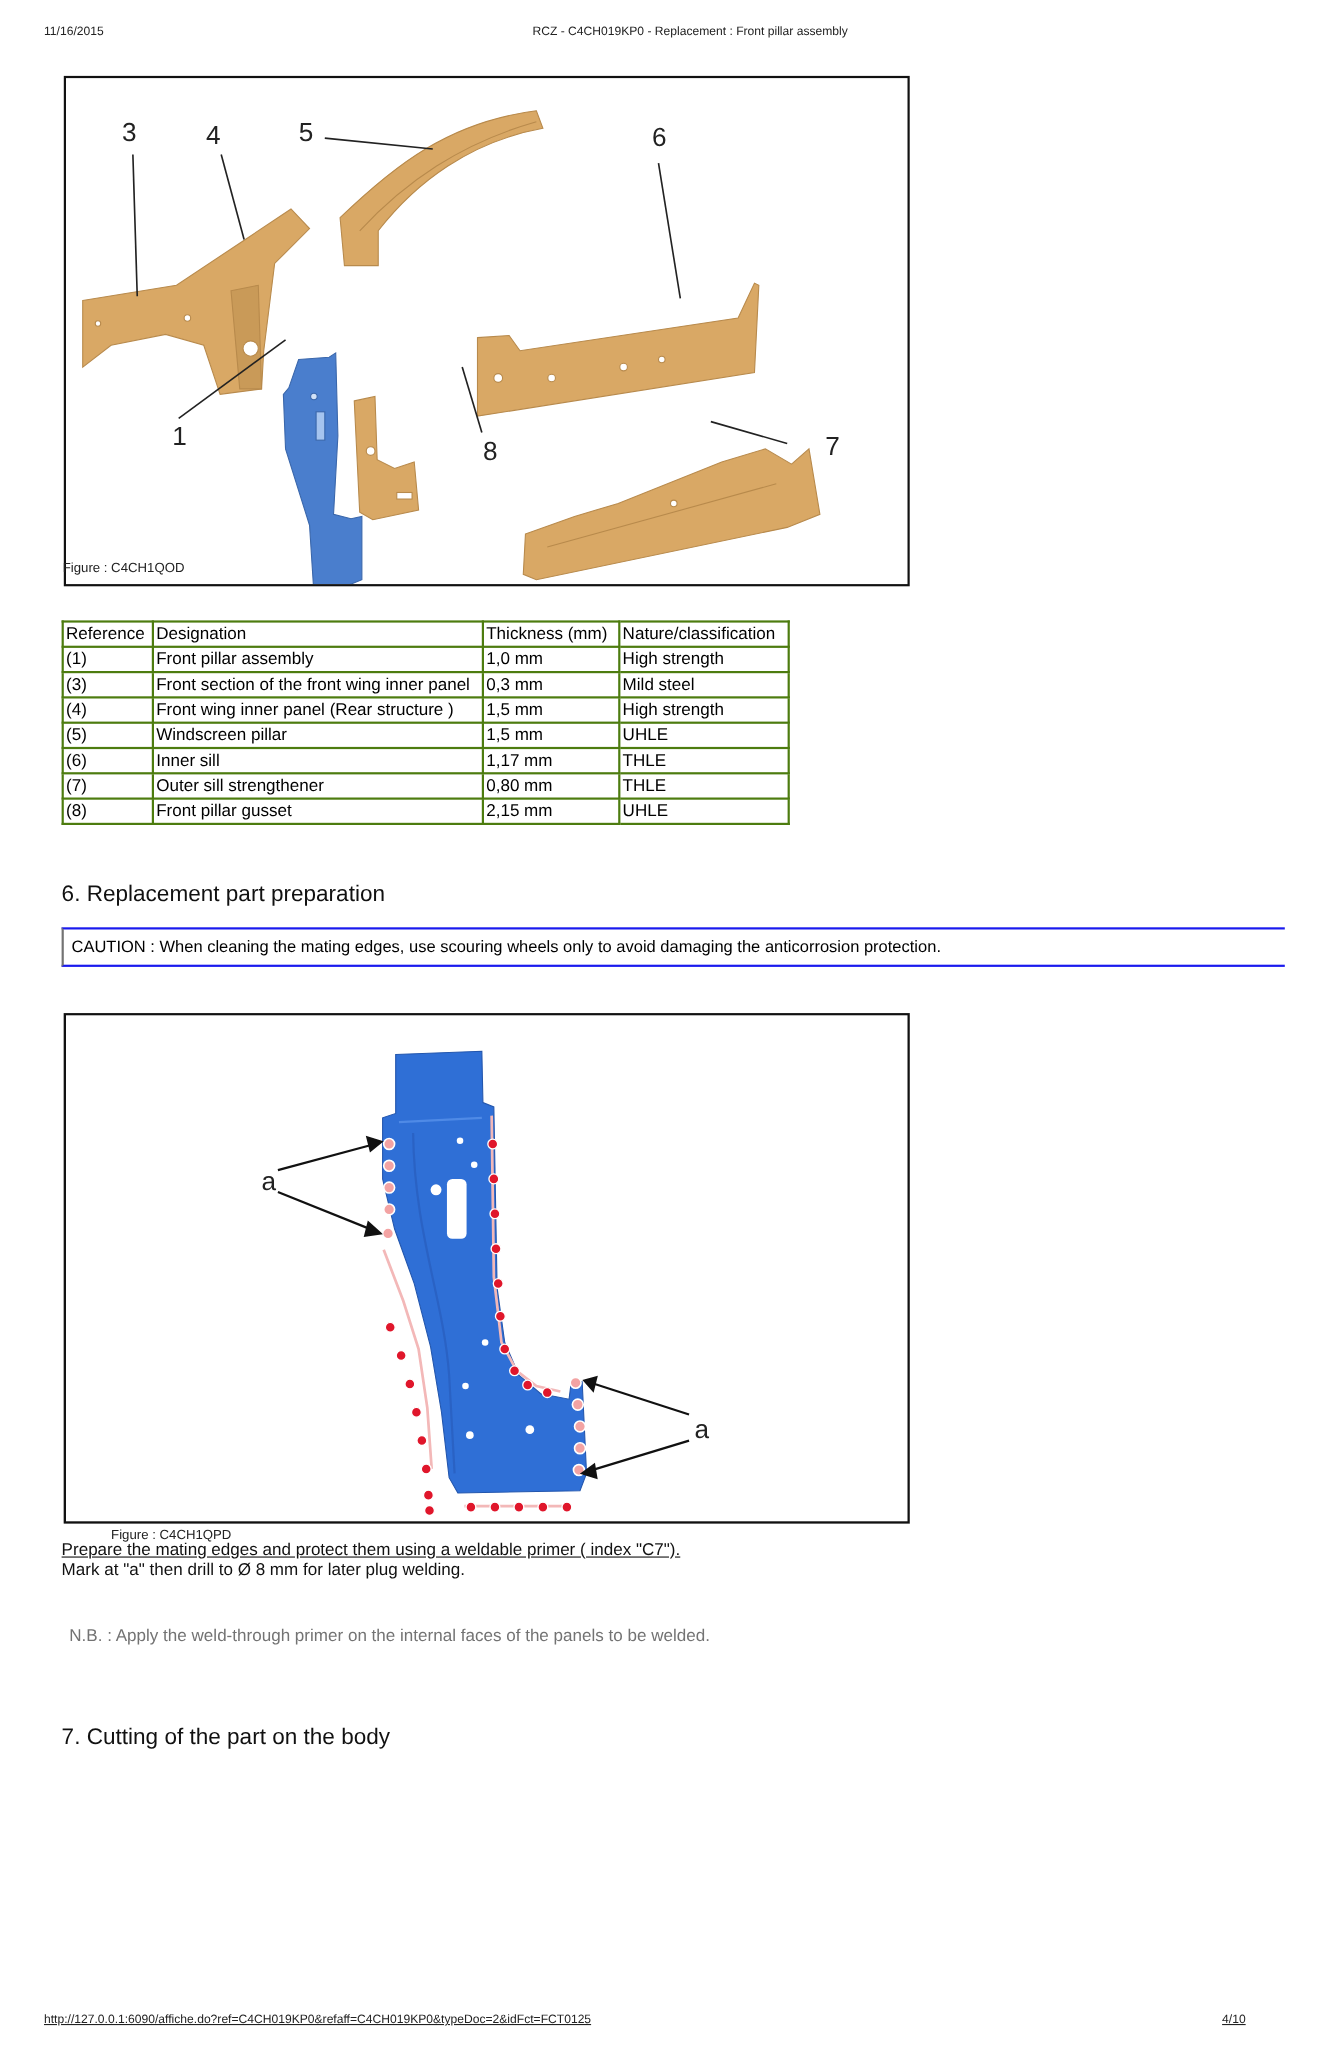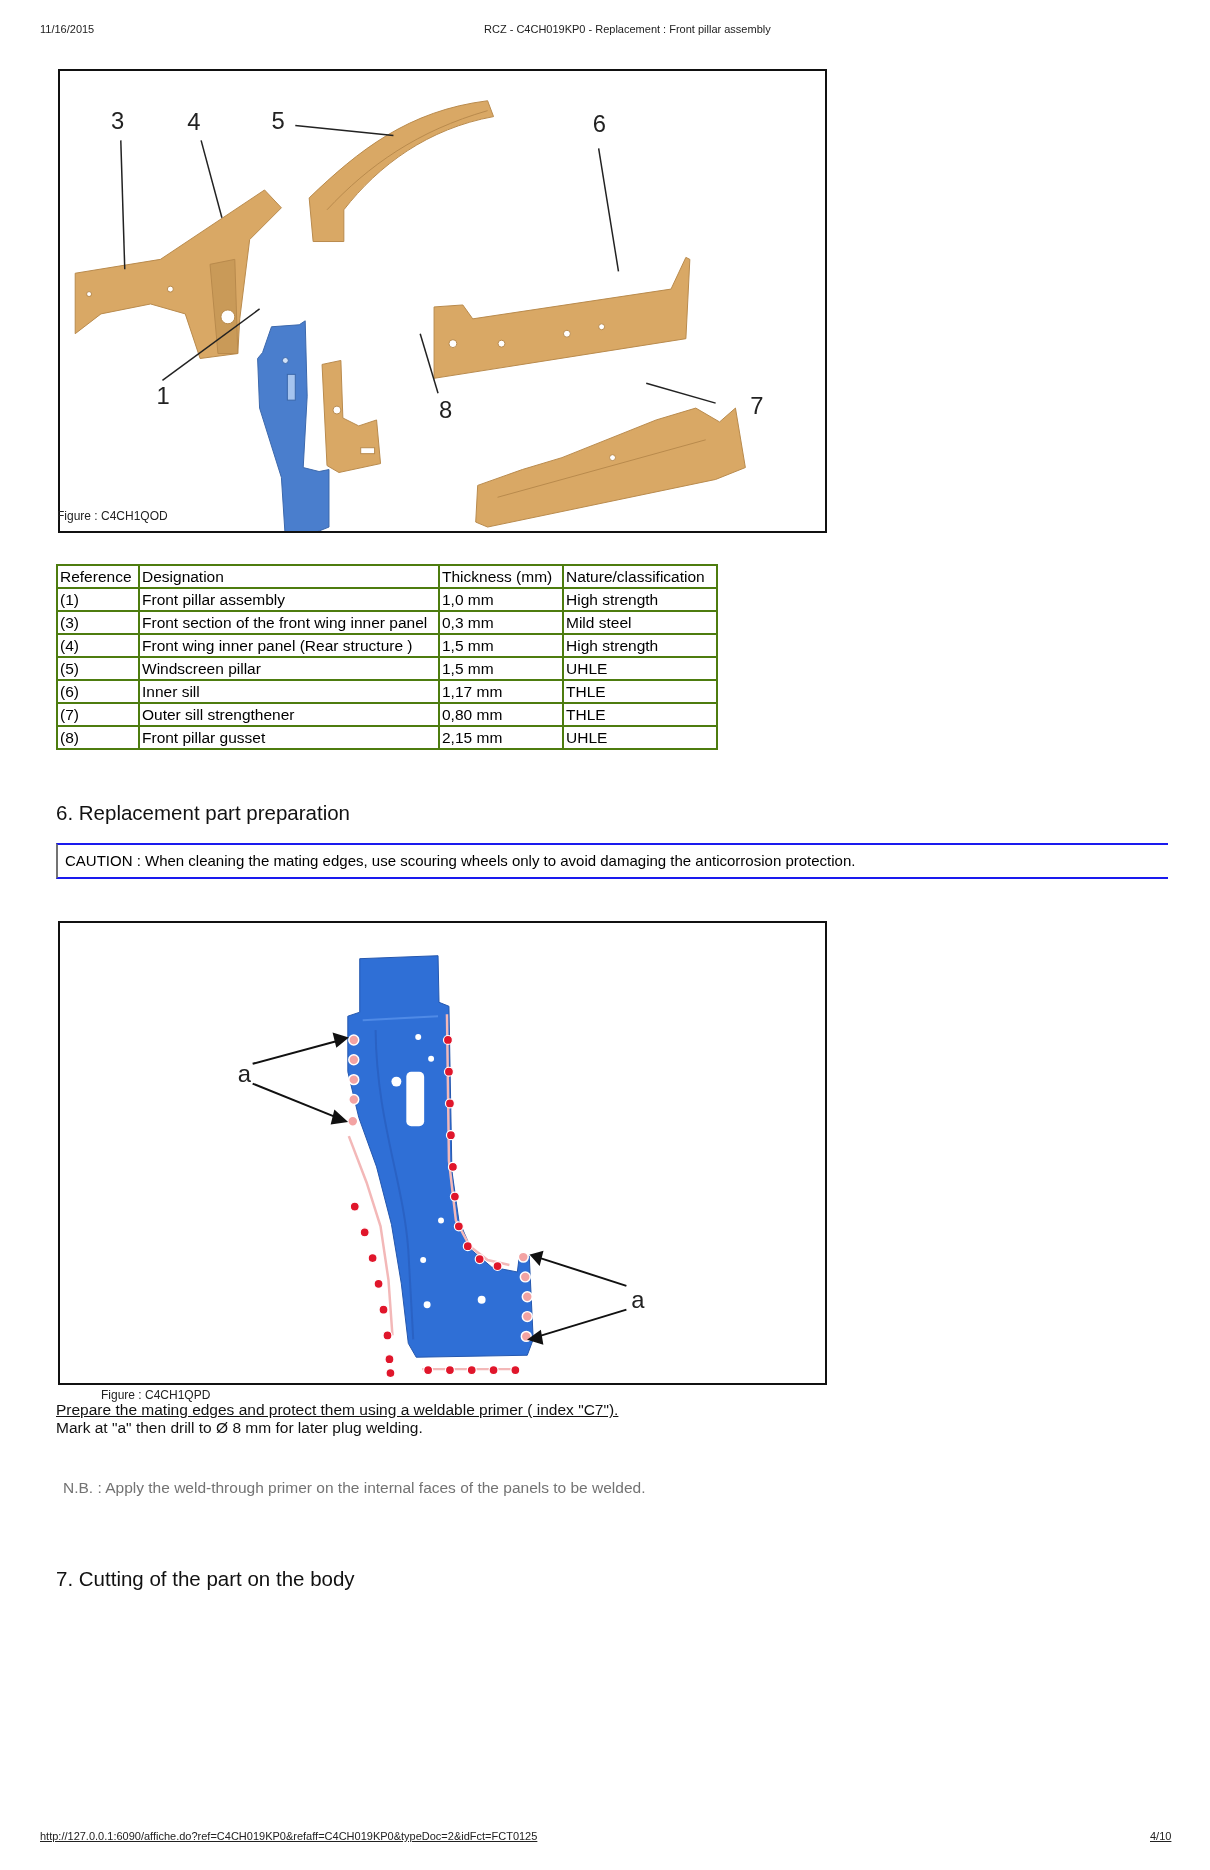--- a/index.html
+++ b/index.html
@@ -321,13 +321,13 @@
 </div>
 <div class="caption" style="top:1388px;margin-left:44px;">Figure : C4CH1QPD</div>
 
 <div class="body-text" style="top:1419px;">Mark at "a" then drill to Ø 8 mm for later plug welding.</div>
 <div class="body-text" style="top:1401px;text-decoration:underline;">Prepare the mating edges and protect them using a weldable primer ( index "C7").</div>
 <div class="nb">N.B. : Apply the weld-through primer on the internal faces of the panels to be welded.</div>
 
 <div class="h2" style="top:1535px;margin-top:32px;">7. Cutting of the part on the body</div>
 
 <div class="abs footer" style="left:40px;">http://127.0.0.1:6090/affiche.do?ref=C4CH019KP0&amp;refaff=C4CH019KP0&amp;typeDoc=2&amp;idFct=FCT0125</div>
-<div class="abs footer" style="left:1150px;">4/10</div>
+<div class="abs footer" style="left:1111px;">4/10</div>
 
 </body></html>

